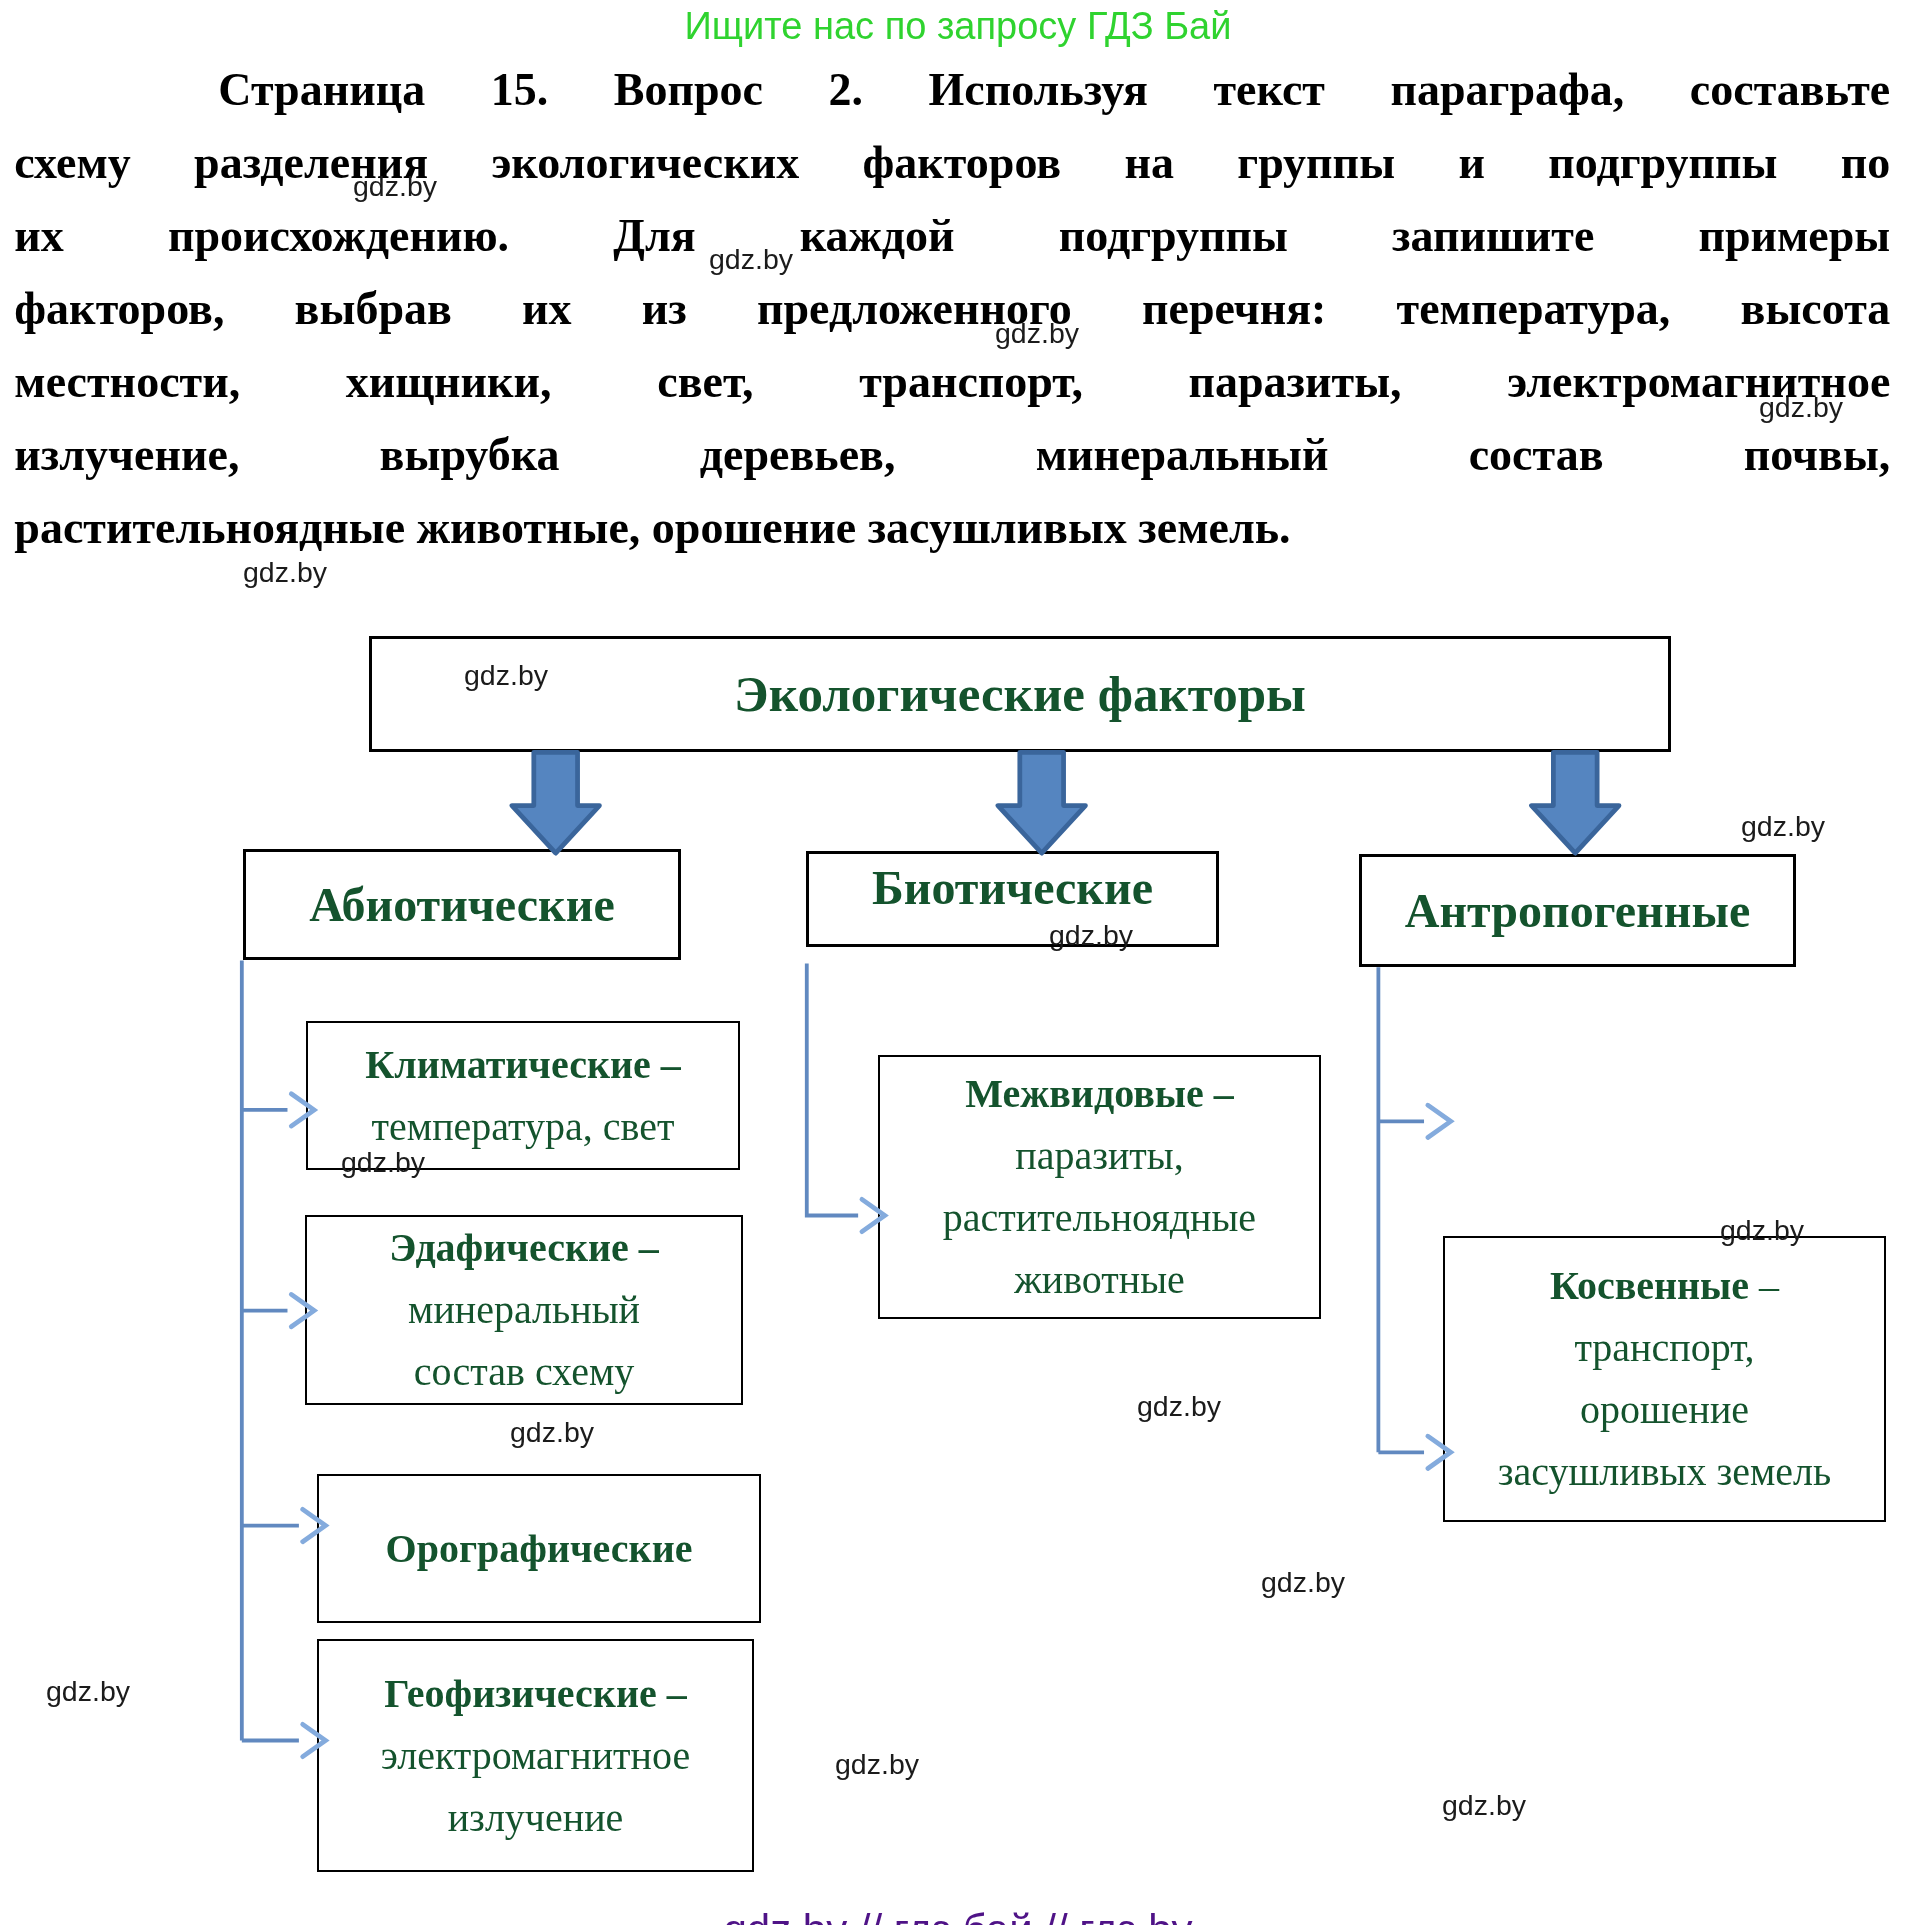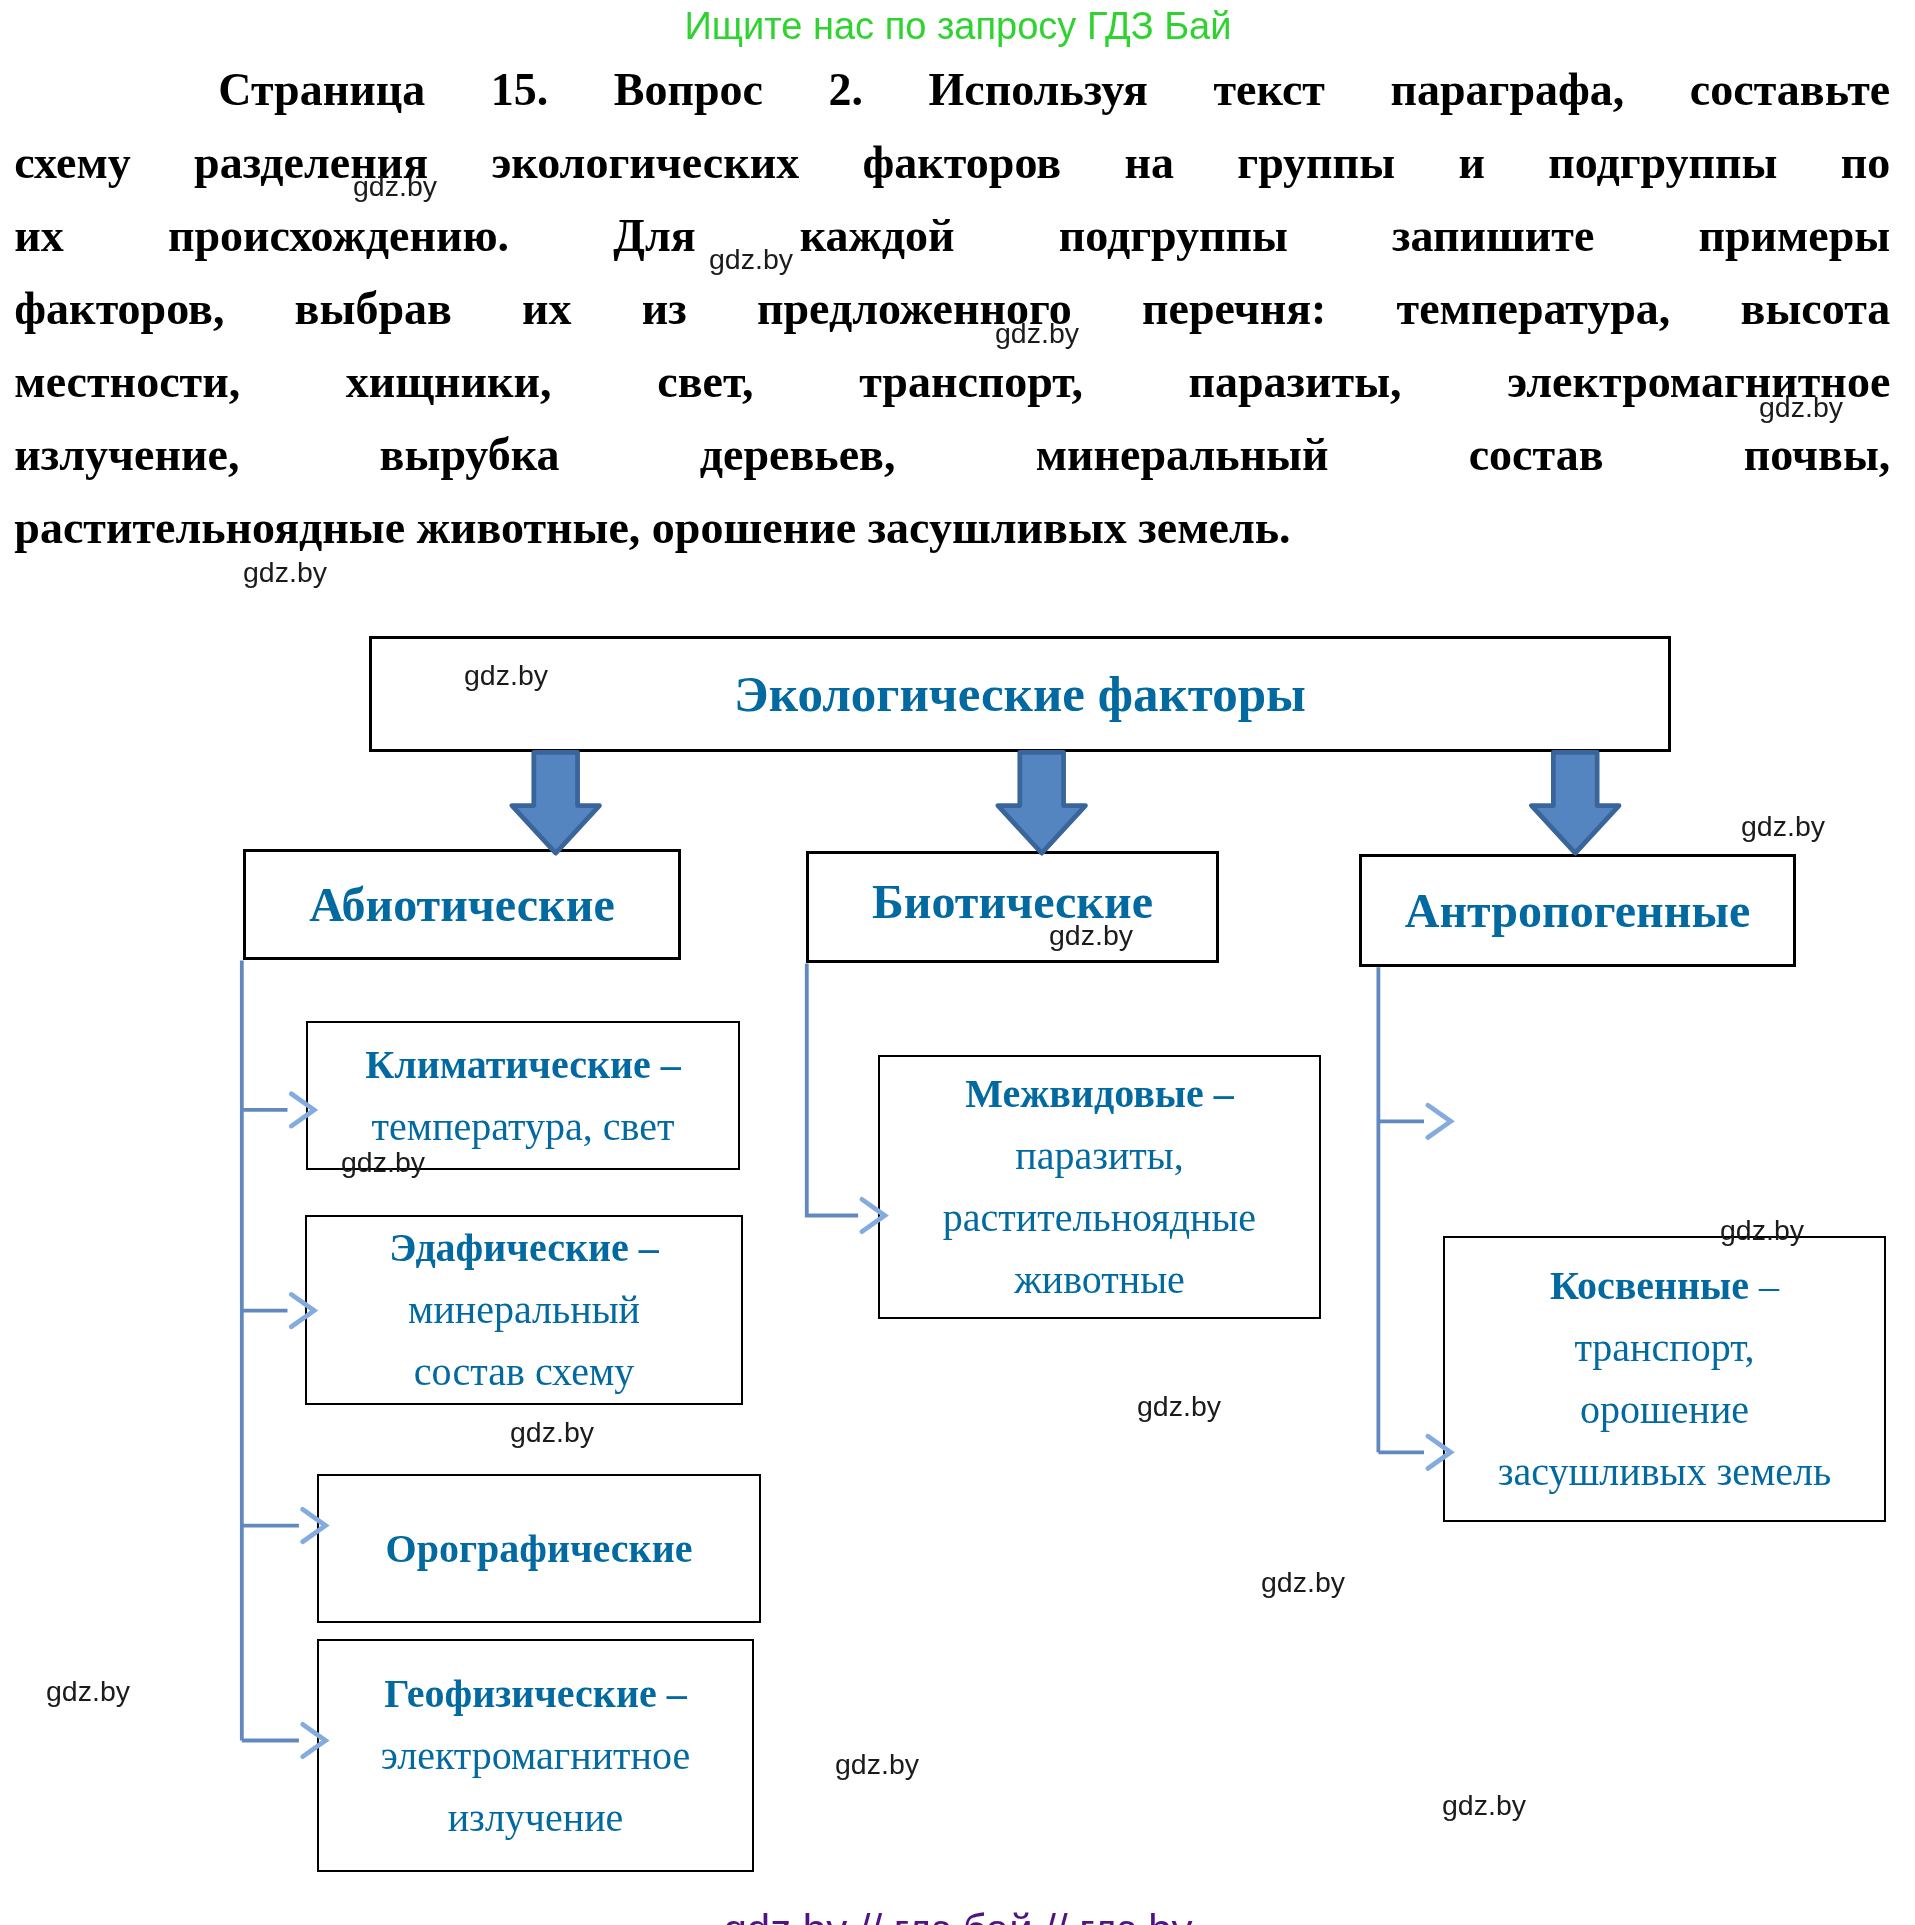--- a/index.html
+++ b/index.html
@@ -13,27 +13,27 @@
   
   .task{position:absolute;top:53px;left:14.3px;width:1876px;
         font:bold 46px/73px "Liberation Serif",serif;color:#000;}
   .task .ln{text-align:justify;text-align-last:justify;white-space:normal;}
   .task .ln.first{text-indent:204px;}
   .task .ln.last{text-align-last:left;}
 
   
   .node{position:absolute;box-sizing:border-box;background:#fff;border:2.9px solid #000;
         display:flex;flex-direction:column;align-items:center;justify-content:center;
-        text-align:center;color:#0369a1;z-index:2;}
+        text-align:center;color:#14532d;z-index:2;}
   .node .b{font-weight:bold;}
   .root-node{left:369px;top:636px;width:1302px;height:116px;border-width:3.8px;
              font:bold 51px/1 "Liberation Serif",serif;}
   .group-node{border-width:3.8px;font:bold 48px/1 "Liberation Serif",serif;}
   #g-abiotic{left:243px;top:849px;width:438px;height:111px;}
-  #g-biotic{left:806px;top:851px;width:413px;height:112px;justify-content:flex-start;padding-top:24px;}
+  #g-biotic{left:806px;top:851px;width:413px;height:96px;justify-content:flex-start;padding-top:10px;}
   #g-anthropogenic{left:1359px;top:854px;width:437px;height:113px;}
   .sub-node{font:400 40px/62px "Liberation Serif",serif;}
   #n-climatic{left:306px;top:1021px;width:434px;height:149px;}
   #n-edaphic{left:305px;top:1215px;width:438px;height:190px;}
   #n-orographic{left:317px;top:1449px;width:444px;height:149px;margin-top:25px;}
   #n-geophysical{left:317px;top:1639px;width:437px;height:233px;}
   #n-interspecies{left:878px;top:1055px;width:443px;height:264px;}
   #n-direct{left:1443px;top:1023px;width:443px;height:167px;}
   #n-indirect{left:1443px;top:1236px;width:443px;height:286px;}
 

